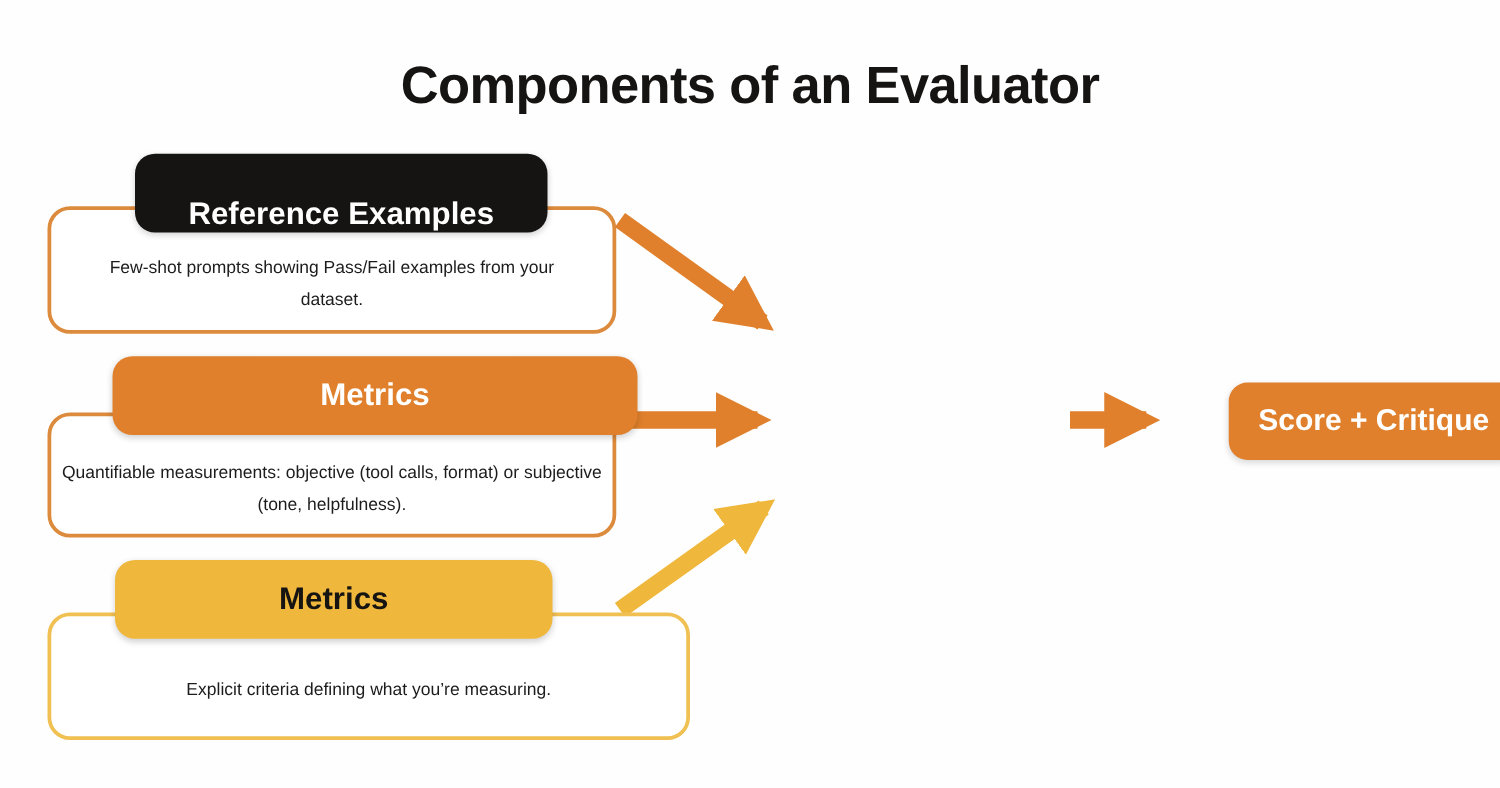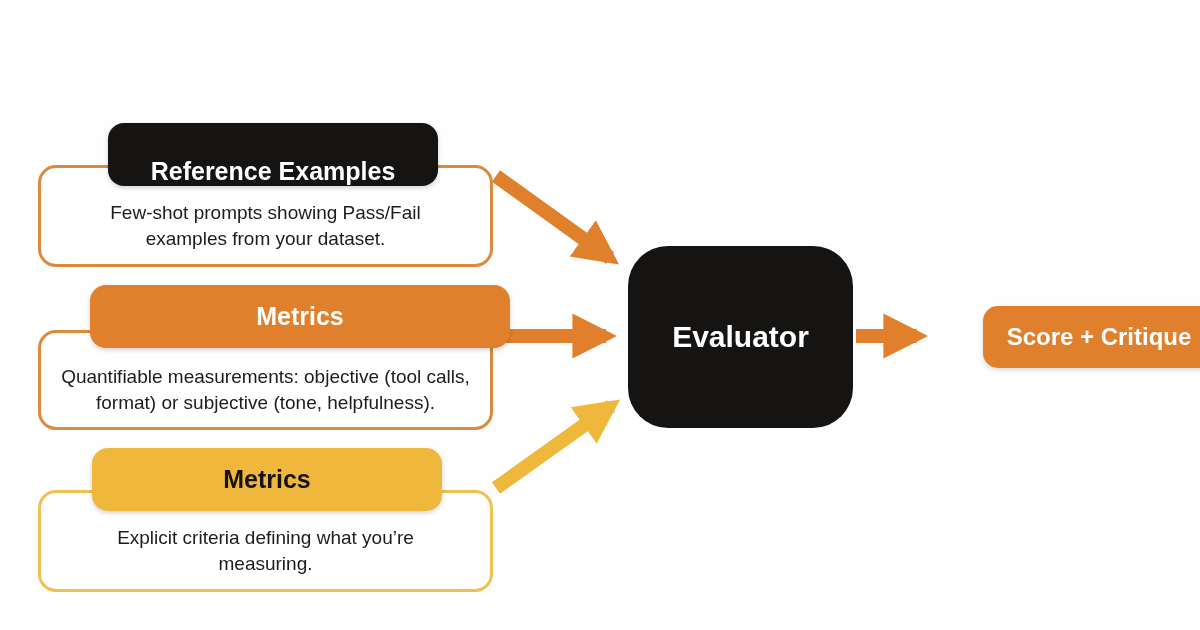--- a/index.html
+++ b/index.html
@@ -29,40 +29,40 @@
 
   
   .group{position:absolute;}
   .body-box{
     position:absolute;
     background:#fff;
     border-radius:18px;
     display:flex;flex-direction:column;justify-content:center;
     text-align:center;
     color:var(--text);
-    font-size:19px;line-height:26px;
+    font-size:14px;line-height:26px;
   }
   .header-pill{
     position:absolute;
     border-radius:16px;
     display:flex;align-items:center;justify-content:center;
     font-size:25px;font-weight:700;
     box-shadow:0 2px 5px rgba(0,0,0,0.18);
   }
 
   
   .g1 .body-box{left:38px;top:165px;width:455px;height:102px;border:3px solid var(--orange-border);padding:24px 44px 4px;}
   .g1 .header-pill{left:108px;top:123px;width:330px;height:63px;background:var(--ink);color:#fff;align-items:flex-end;}
 
   
   .g2 .body-box{left:38px;top:330px;width:455px;height:100px;border:3px solid var(--orange-border);padding:20px 5px 0;}
   .g2 .header-pill{left:90px;top:285px;width:420px;height:63px;background:var(--orange);color:#fff;}
 
   
-  .g3 .body-box{left:38px;top:490px;width:455px;height:102px;border:3px solid var(--gold-border);padding:24px 44px 4px;}
+  .g3 .body-box{left:38px;top:490px;width:514px;height:102px;border:3px solid var(--gold-border);padding:24px 44px 4px;}
   .g3 .header-pill{left:92px;top:448px;width:350px;height:63px;background:var(--gold);color:var(--ink);}
 
   
   .evaluator{
     position:absolute;left:628px;top:246px;width:225px;height:182px;
     background:var(--ink);border-radius:40px;
     display:flex;align-items:center;justify-content:center;
     color:#fff;font-size:30px;font-weight:700;
   }
 
@@ -78,20 +78,21 @@
 
   svg.arrows{position:absolute;inset:0;pointer-events:none;}
   .sh-orange{stroke:var(--orange);stroke-width:14;}
   .sh-gold{stroke:var(--gold);stroke-width:14;}
 </style>
 </head>
 <body>
 
 <div class="canvas">
 
+  <div class="title">Components of an Evaluator</div>
 
   <svg class="arrows" width="1200" height="630" viewBox="0 0 1200 630" aria-hidden="true">
     <defs>
       <marker id="ah-orange" viewBox="0 0 10 10" refX="7.5" refY="5" markerWidth="3.2" markerHeight="4" orient="auto">
         <path d="M0,0 L10,5 L0,10 Z" style="fill:var(--orange)"></path>
       </marker>
       <marker id="ah-gold" viewBox="0 0 10 10" refX="7.5" refY="5" markerWidth="3.2" markerHeight="4" orient="auto">
         <path d="M0,0 L10,5 L0,10 Z" style="fill:var(--gold)"></path>
       </marker>
     </defs>
@@ -121,21 +122,18 @@
 
   <div class="group g3">
     <div class="body-box">
       <span>Explicit criteria defining what you’re measuring.</span>
     </div>
     <div class="header-pill">
       <span>Metrics</span>
     </div>
   </div>
 
-  <div class="evaluator">
-    <span>Evaluator</span>
-  </div>
 
   <div class="output-pill">
     <span>Score + Critique</span>
   </div>
 
 </div>
 
 </body></html>

